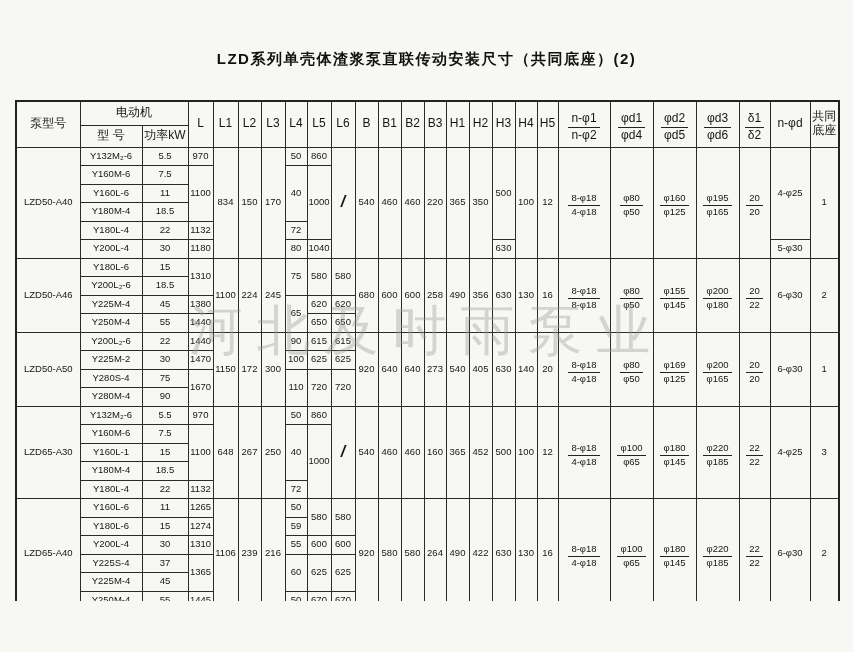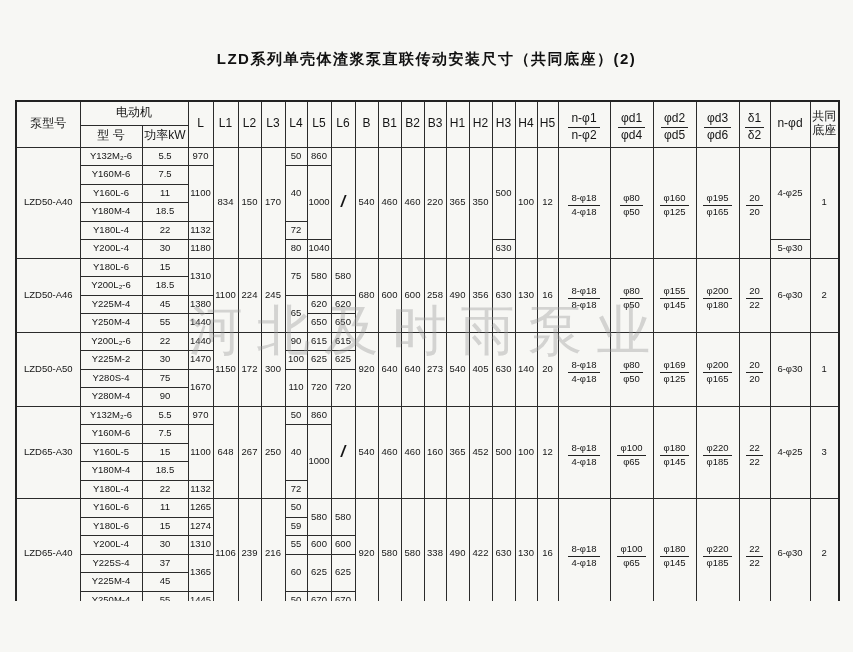--- a/index.html
+++ b/index.html
@@ -293,21 +293,21 @@
           <td rowspan="5">3</td>
         </tr>
         <tr>
           <td>Y160M-6</td>
           <td>7.5</td>
           <td rowspan="3">1100</td>
           <td rowspan="3">40</td>
           <td rowspan="4">1000</td>
         </tr>
         <tr>
-          <td>Y160L-5</td>
+          <td>Y160L-1</td>
           <td>15</td>
         </tr>
         <tr>
           <td>Y180M-4</td>
           <td>18.5</td>
         </tr>
         <tr>
           <td>Y180L-4</td>
           <td>22</td>
           <td>1132</td>
@@ -320,21 +320,21 @@
           <td>1265</td>
           <td rowspan="6">1106</td>
           <td rowspan="6">239</td>
           <td rowspan="6">216</td>
           <td>50</td>
           <td rowspan="2">580</td>
           <td rowspan="2">580</td>
           <td rowspan="6">920</td>
           <td rowspan="6">580</td>
           <td rowspan="6">580</td>
-          <td rowspan="6">338</td>
+          <td rowspan="6">264</td>
           <td rowspan="6">490</td>
           <td rowspan="6">422</td>
           <td rowspan="6">630</td>
           <td rowspan="6">130</td>
           <td rowspan="6">16</td>
           <td rowspan="6"><span class="frac"><span class="frac-top">8-φ18</span><span class="frac-bot">4-φ18</span></span></td>
           <td rowspan="6"><span class="frac"><span class="frac-top">φ100</span><span class="frac-bot">φ65</span></span></td>
           <td rowspan="6"><span class="frac"><span class="frac-top">φ180</span><span class="frac-bot">φ145</span></span></td>
           <td rowspan="6"><span class="frac"><span class="frac-top">φ220</span><span class="frac-bot">φ185</span></span></td>
           <td rowspan="6"><span class="frac"><span class="frac-top">22</span><span class="frac-bot">22</span></span></td>

